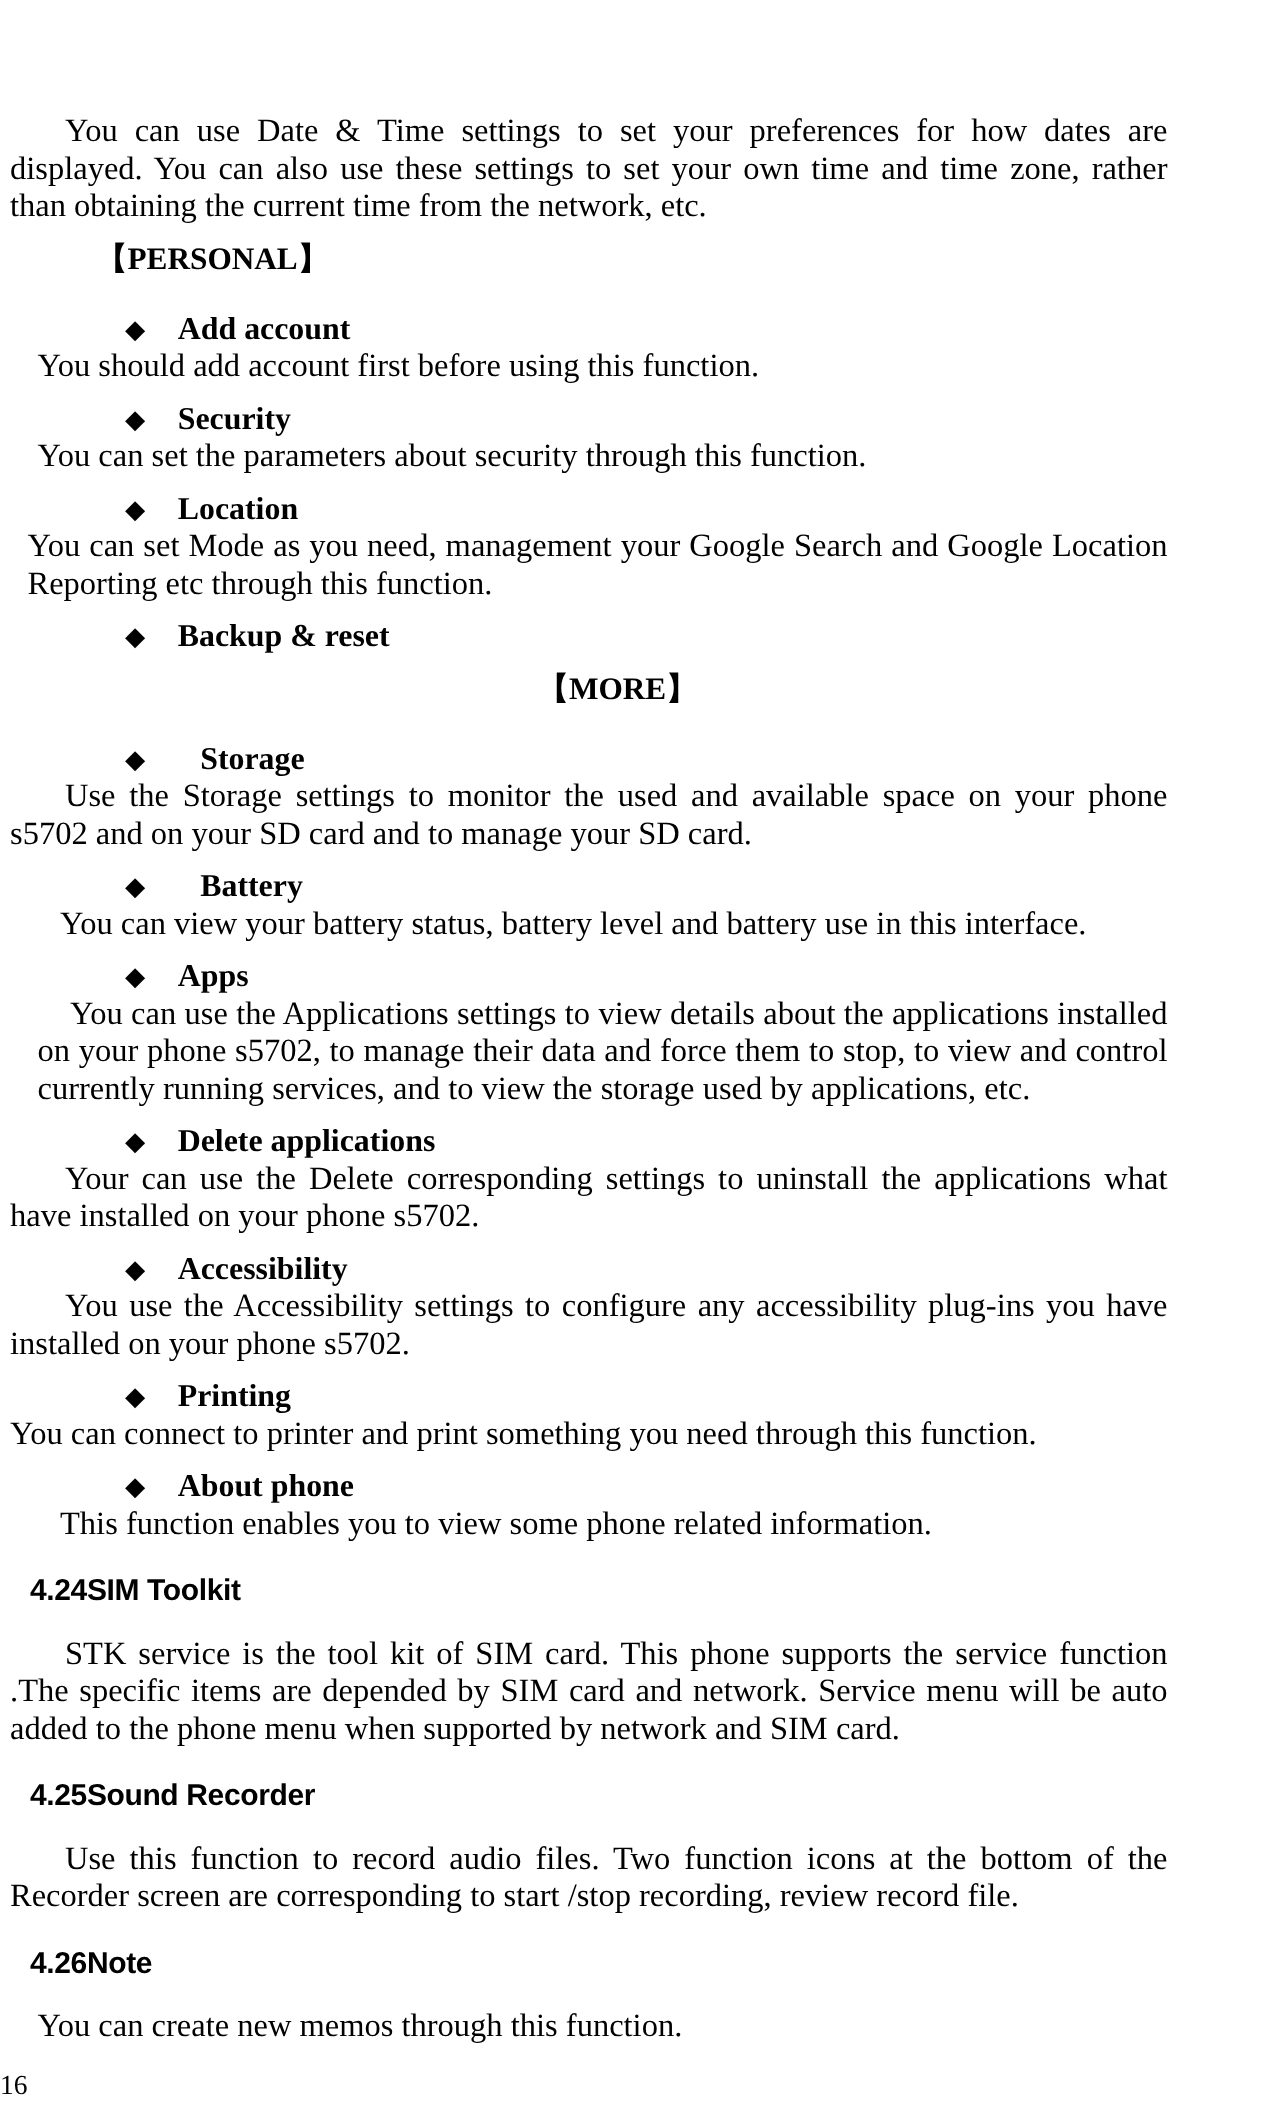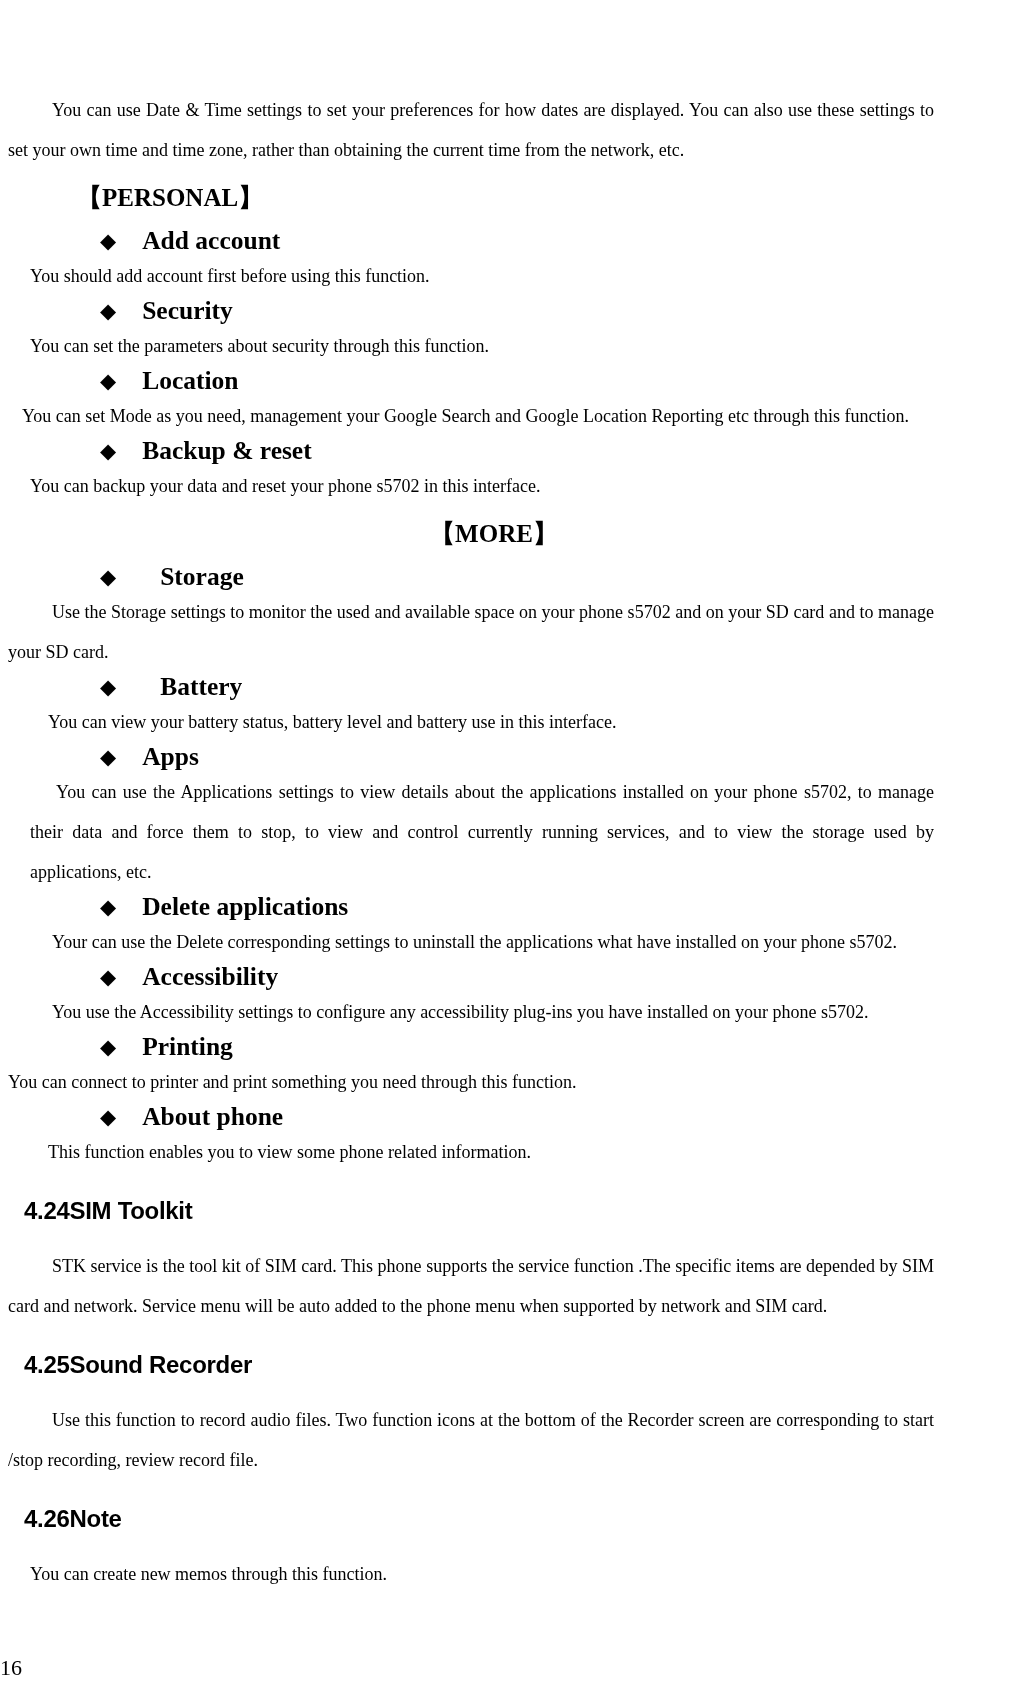--- a/index.html
+++ b/index.html
@@ -25,22 +25,22 @@
     padding: 0 8px;
   }
   .content {
     position: absolute;
     left: 8px;
     top: 90px;
     width: 926px;
   }
   
   .para {
-    font-size: 18px;
-    line-height: 40px;
+    font-size: 26px;
+    line-height: 30px;
     text-align: justify;
     text-justify: inter-word;
     margin: 0;
     hyphens: none;
   }
   .para.indent-1 { text-indent: 44px; }
   .para.indent-2 { text-indent: 26px; padding-left: 22px; }
   .para.pad-22 { padding-left: 22px; }
   .para.pad-40 { padding-left: 40px; }
   .para.pad-14 { padding-left: 14px; }
@@ -66,20 +66,21 @@
   }
   .bullet-row .diamond {
     display: inline-block;
     font-size: 21px;
     line-height: 30px;
     vertical-align: 1px;
   }
   .bullet-row .blabel {
     display: inline-block;
     margin-left: 26px;
+    margin-top: 12px;
   }
   .bullet-row.wide .blabel { margin-left: 44px; }
   
   .section-heading {
     font-family: "Liberation Sans", "DejaVu Sans", sans-serif;
     font-size: 24px;
     line-height: 30px;
     font-weight: bold;
     margin: 16px;
     letter-spacing: -0.3px;
@@ -120,21 +121,20 @@
     <p class="para pad-22 nojust">You can set the parameters about security through this function.</p>
 
     <p class="bullet-row">
       <span class="diamond">◆</span><span class="blabel">Location</span>
     </p>
     <p class="para pad-14">You can set Mode as you need, management your Google Search and Google Location Reporting etc through this function.</p>
 
     <p class="bullet-row">
       <span class="diamond">◆</span><span class="blabel">Backup &amp; reset</span>
     </p>
-    <p class="para pad-22 nojust">You can backup your data and reset your phone s5702 in this interface.</p>
 
     <p class="group-label more">【MORE】</p>
 
     <p class="bullet-row wide">
       <span class="diamond">◆</span><span class="blabel">Storage</span>
     </p>
     <p class="para indent-1">Use the Storage settings to monitor the used and available space on your phone s5702 and on your SD card and to manage your SD card.</p>
 
     <p class="bullet-row wide">
       <span class="diamond">◆</span><span class="blabel">Battery</span>

